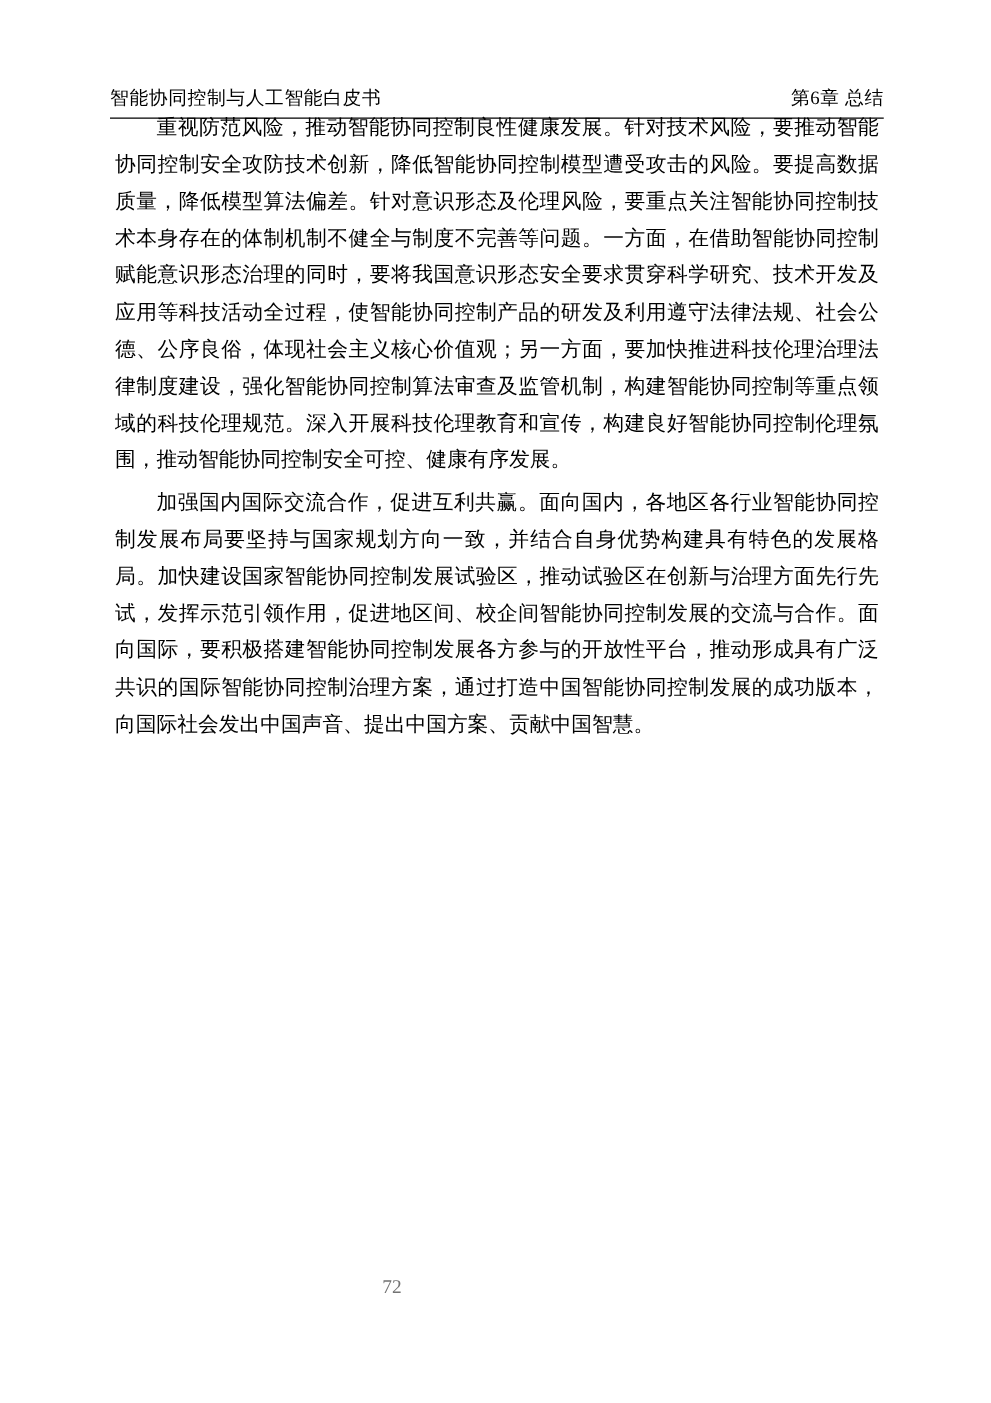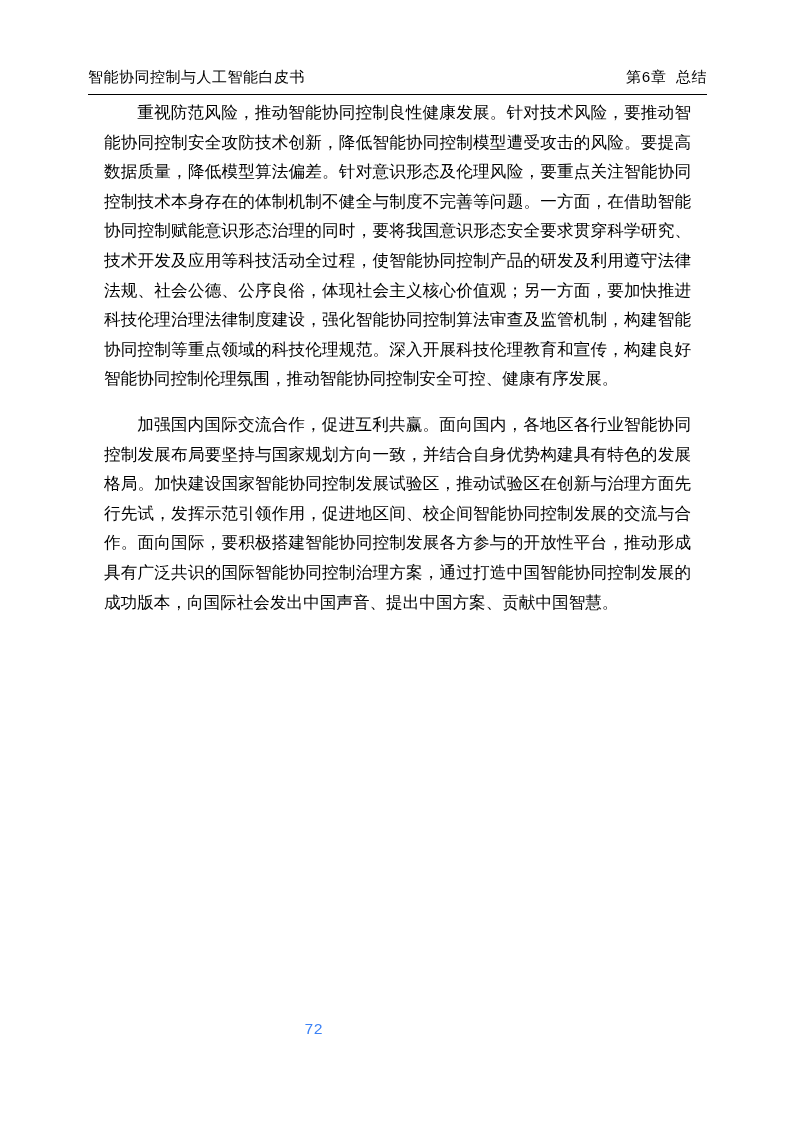--- a/index.html
+++ b/index.html
@@ -6,21 +6,21 @@
     margin: 0;
     padding: 0;
     background: #ffffff;
   }
   .page {
     position: relative;
     width: 793px;
     height: 1122px;
     background: #ffffff;
     color: #000000;
-    font-family: Liberation Mono, monospace;
+    font-family: Liberation Serif, serif;
     overflow: hidden;
   }
   .page-header {
     position: absolute;
     top: 50px;
     left: 88px;
     width: 619px;
     display: flex;
     justify-content: space-between;
     align-items: flex-end;
@@ -44,33 +44,33 @@
     position: absolute;
     top: 83px;
     left: 88px;
     width: 619px;
     font-size: 16.6px;
     line-height: 29.6px;
     text-align: justify;
     color: #000000;
   }
   .doc-body p {
-    margin: 16px;
+    margin: 4px;
     padding: 0;
     text-indent: 2em;
   }
   .page-footer {
     position: absolute;
     top: 1019px;
     left: 0;
     width: 627px;
     text-align: center;
     font-size: 15.5px;
     line-height: 22px;
-    color: #3b82f6;
+    color: #737373;
   }
 </style>
 </head>
 <body>
 
 <div class="page">
 
   <header class="page-header">
     <span class="hdr-left">智能协同控制与人工智能白皮书</span>
     <span class="hdr-right">第6章 总结</span>

